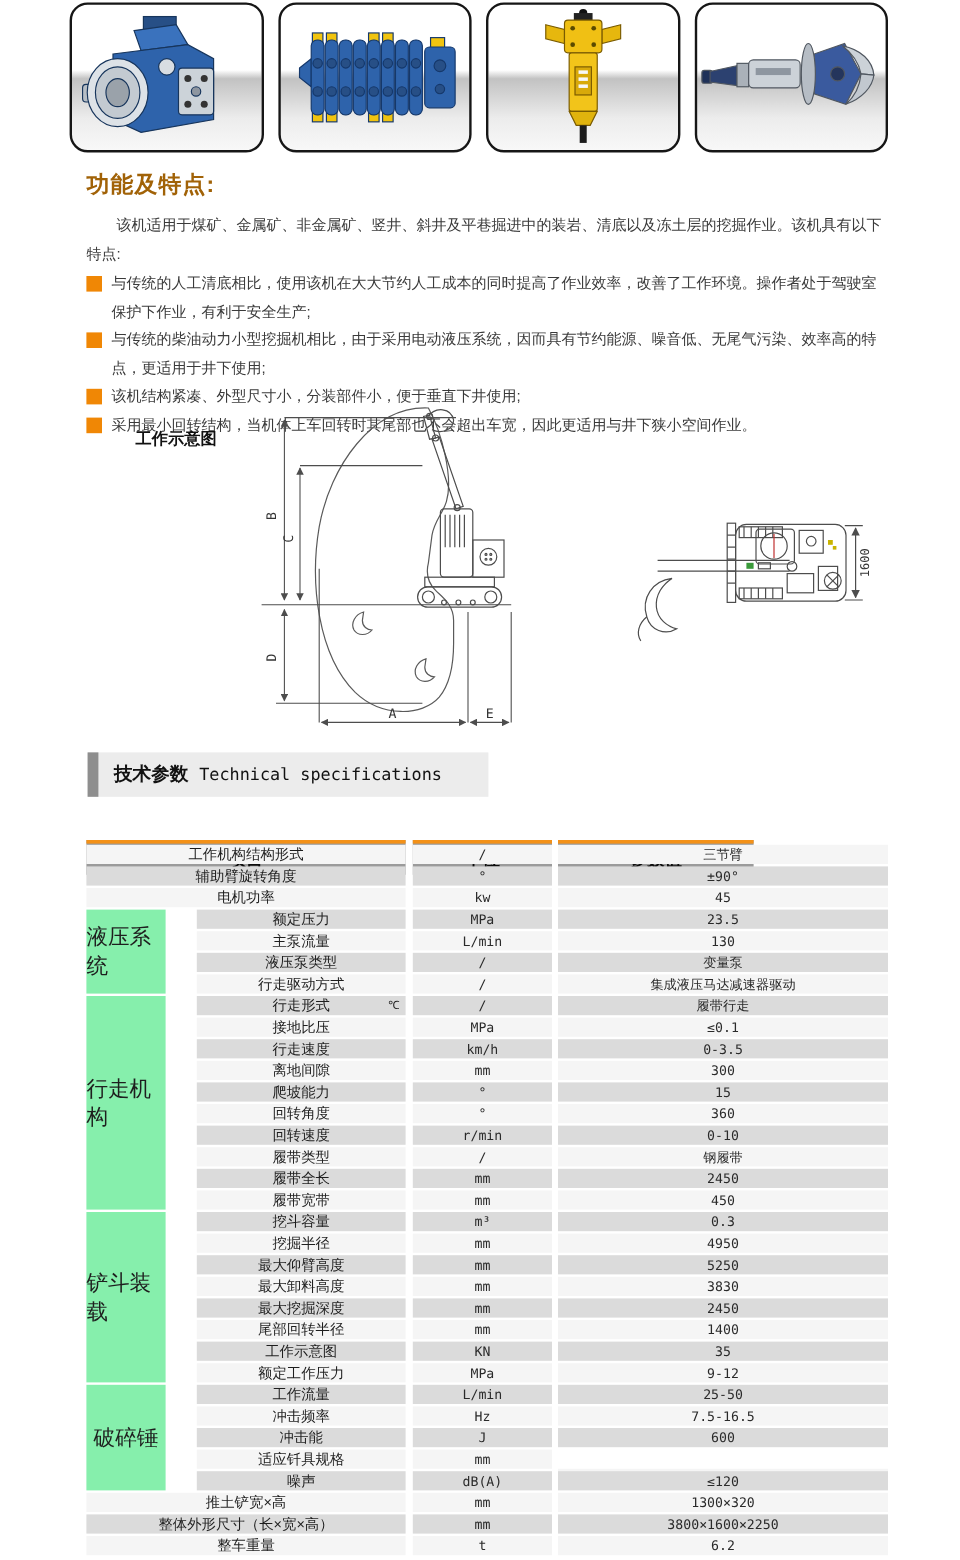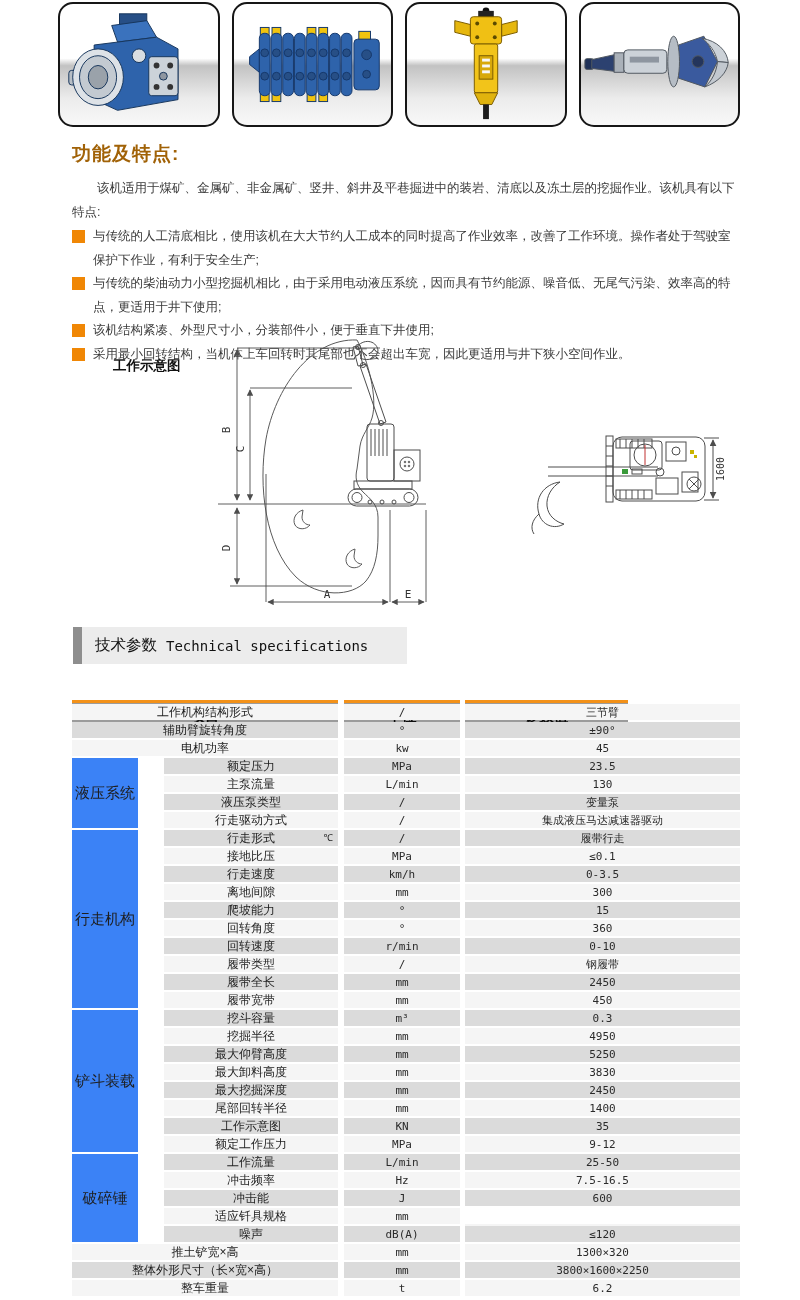--- a/index.html
+++ b/index.html
@@ -26,40 +26,40 @@
   .feature-list li{position:relative;padding-left:21px;}
   .sq{position:absolute;left:0;top:5px;width:13px;height:13px;background:#F08705;}
 
   
   .diagram{position:absolute;left:60px;top:334px;width:680px;height:289px;}
   .diagram svg{width:680px;height:289px;display:block;}
 
   
   .spec-title{position:absolute;left:73px;top:627px;width:334px;height:37px;background:#ECECEC;display:flex;align-items:center;}
   .bar{width:9px;height:37px;background:#8E8E8E;margin-right:13px;flex:0 0 auto;}
-  .t-cn{font-weight:normal;font-size:15.5px;color:#111;margin-right:9px;white-space:nowrap;}
+  .t-cn{font-weight:bold;font-size:15.5px;color:#111;margin-right:9px;white-space:nowrap;}
   .t-en{font-family:"DejaVu Sans Mono",monospace;font-size:14px;color:#111;white-space:nowrap;}
 
   
   .specs-header{position:absolute;left:72px;top:672px;width:556px;display:flex;margin-top:28px;}
   .hcell{background:#9B9B9B;border-top:3px solid #F39118;height:29px;display:flex;align-items:center;justify-content:center;
          font-weight:bold;font-size:14.5px;color:#0d0d0d;box-sizing:border-box;}
   .h1{width:266px;margin-right:6px;}
   .h2{width:116px;margin-right:5px;}
   .h3{flex:1;}
 
   .specs-body{position:absolute;left:72px;top:704px;width:668px;display:grid;
     grid-template-columns:66px 26px 1fr 6px 116px 5px 275px;grid-auto-rows:18px;}
   .cell{height:16px;display:flex;align-items:center;justify-content:center;
         font-size:12px;color:#1e1e1e;position:relative;white-space:nowrap;overflow:visible;}
   .cell.unit,.cell.value{font-family:"DejaVu Sans Mono",monospace;font-size:11px;color:#2a2a2a;}
   .row-light{background:#F5F5F5;}
   .row-dark{background:#DBDBDB;}
-  .group-cell{grid-column:1/2;background:#3b82f6;margin-bottom:2px;display:flex;align-items:center;justify-content:center;
-        font-size:15px;color:#1e1e1e;}
+  .group-cell{grid-column:1/2;background:#86efac;margin-bottom:2px;display:flex;align-items:center;justify-content:center;
+        font-size:18px;color:#1e1e1e;}
   .suffix{position:absolute;right:5px;top:1px;font-size:9.5px;color:#1e1e1e;font-family:"DejaVu Sans Mono",monospace;}
 </style>
 </head>
 <body>
 
 <div class="page">
 
   <div class="products">
     <div class="frame">
       <svg viewBox="0 0 160 120">

